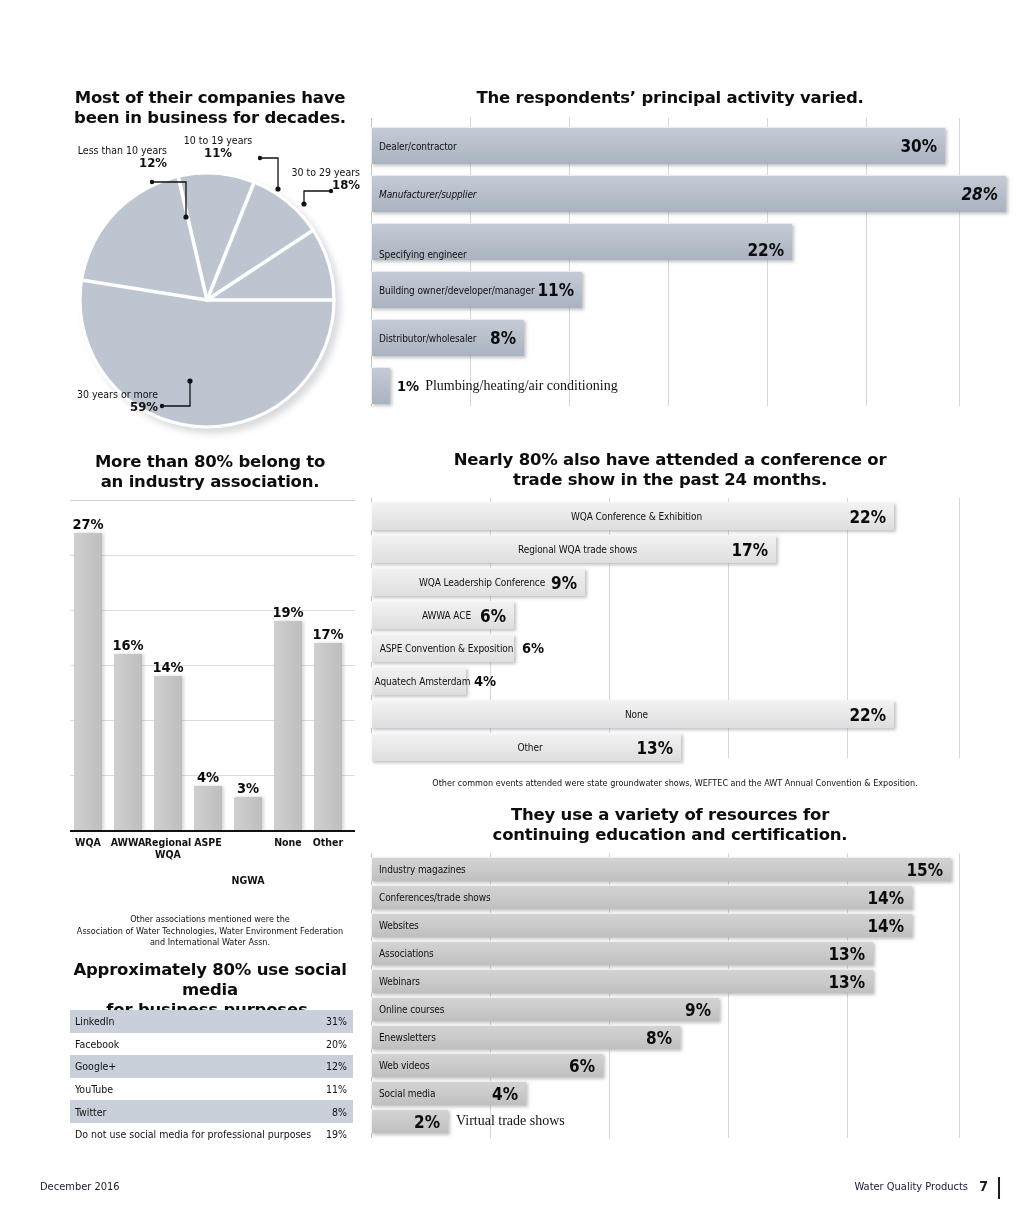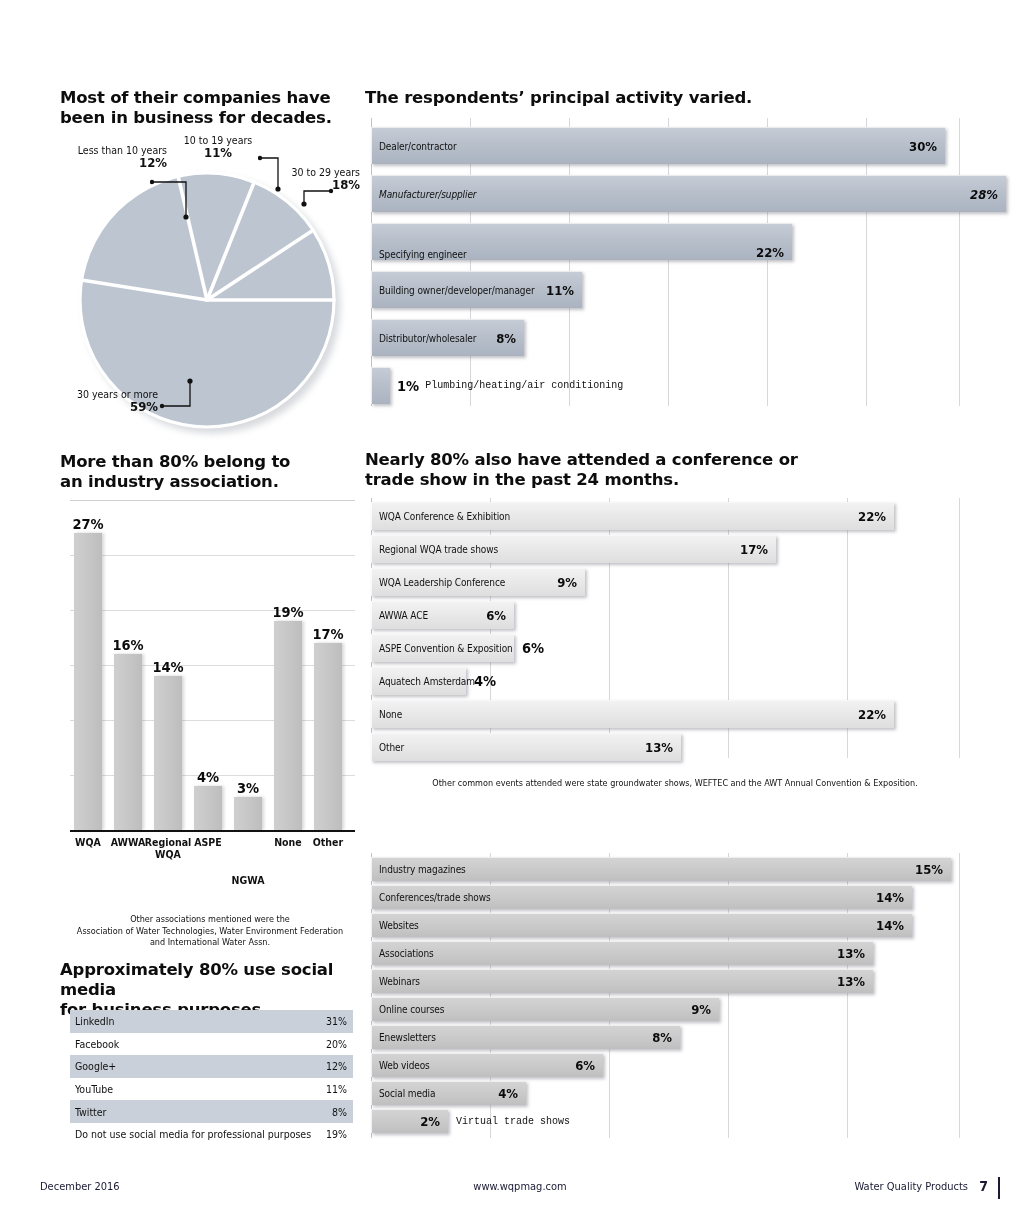--- a/index.html
+++ b/index.html
@@ -19,20 +19,21 @@
     position: absolute;
     inset: 0;
   }
 
   
   .chart-title {
     font-family: "DejaVu Sans", sans-serif;
     font-weight: bold;
     font-size: 16.5px;
     line-height: 1.22;
+    text-align: center;
     color: #0d0d0d;
     letter-spacing: -0.2px;
   }
 
   
   #pie-panel { position: absolute; left: 60px; top: 88px; width: 300px; height: 345px; }
   #pie-panel .chart-title { position: absolute; left: 0; top: 0; width: 300px; }
   .pie-wrap { position: absolute; left: 17px; top: 82px; width: 266px; height: 266px; }
   .pie-shadow {
     position: absolute; left: 6px; top: 6px; width: 258px; height: 258px;
@@ -74,49 +75,49 @@
     font-size: 10px;
     color: #111;
     padding-left: 7px;
     white-space: nowrap;
     letter-spacing: -0.1px;
   }
   .hbar-value {
     position: absolute;
     font-family: "DejaVu Sans Condensed", "DejaVu Sans", sans-serif;
     font-weight: bold;
-    font-size: 13px;
+    font-size: 17px;
     color: #0b0b0b;
     white-space: nowrap;
   }
   .hbar-value.inside { right: 8px; }
   .hbar-outside-wrap {
     position: absolute; top: 0; bottom: 0; display: flex; align-items: center; gap: 6px;
     white-space: nowrap;
   }
   .hbar-outside-wrap .v {
     font-family: "DejaVu Sans Condensed", "DejaVu Sans", sans-serif;
     font-weight: bold; font-size: 14.5px; color: #0b0b0b;
   }
   .hbar-outside-wrap .l {
-    font-family: Liberation Mono, monospace;
-    font-size: 10px; color: #111;
+    font-family: Liberation Serif, serif;
+    font-size: 14px; color: #111;
   }
 
   
   #activity-panel { position: absolute; left: 365px; top: 88px; width: 610px; height: 330px; }
   #activity-panel .chart-title { position: absolute; left: 0; top: 0; width: 610px; }
   #activity-plot { position: absolute; left: 6px; top: 30px; width: 594px; height: 288px; }
   .bar-blue { background: linear-gradient(180deg, #c5ccd6 0%, #b5bdc9 55%, #aab3c0 100%); }
 
   
   #conf-panel { position: absolute; left: 365px; top: 450px; width: 610px; height: 345px; }
   #conf-panel .chart-title { position: absolute; left: 0; top: 0; width: 610px; }
   #conf-plot { position: absolute; left: 6px; top: 48px; width: 594px; height: 260px; }
-  .bar-light { background: linear-gradient(180deg, #f2f2f2 0%, #e7e7e7 55%, #dedede 100%); }
+  .bar-light { background: linear-gradient(180deg, #f2f2f2 0%, #e7e7e7 55%, #dedede 100%); justify-content: center; }
   .footnote {
     position: absolute;
     font-family: "DejaVu Sans Condensed", "DejaVu Sans", sans-serif;
     font-size: 9px; color: #111; text-align: center; line-height: 1.3;
   }
 
   
   #res-panel { position: absolute; left: 365px; top: 805px; width: 610px; height: 340px; }
   #res-panel .chart-title { position: absolute; left: 0; top: 0; width: 610px; }
   #res-plot { position: absolute; left: 6px; top: 48px; width: 594px; height: 285px; }
@@ -436,20 +437,24 @@
         <span class="social-val">8%</span>
       </div>
       <div class="social-row">
         <span class="social-name">Do not use social media for professional purposes</span>
         <span class="social-val">19%</span>
       </div>
     </div>
   </div>
 
   <div id="res-panel" class="hbar-chart">
+    <div class="chart-title">
+      <span>They use a variety of resources for</span><br>
+      <span>continuing education and certification.</span>
+    </div>
 
     <div id="res-plot" class="hbar-plot">
       <div class="gridline axis" style="left:0px;"></div>
       <div class="gridline" style="left:119px;"></div>
       <div class="gridline" style="left:238px;"></div>
       <div class="gridline" style="left:357px;"></div>
       <div class="gridline" style="left:476px;"></div>
       <div class="gridline" style="left:588px;"></div>
 
       <div class="hbar bar-gray" style="top:4px;height:24px;width:580px;">
@@ -501,19 +506,18 @@
         <span class="hbar-value inside">2%</span>
       </div>
       <div class="hbar-outside-wrap" style="left:85px;top:256px;height:24px;">
         <span class="l">Virtual trade shows</span>
       </div>
     </div>
   </div>
 
   <div id="footer">
     <div class="f-text" id="f-date">December 2016</div>
-    <div class="f-text" id="f-url">www.wqpmag.com</div>
     <div class="f-text" id="f-mag">Water Quality Products</div>
     <div class="f-text" id="f-page">7</div>
     <div id="f-rule"></div>
   </div>
 
 </div>
 
 </body></html>

